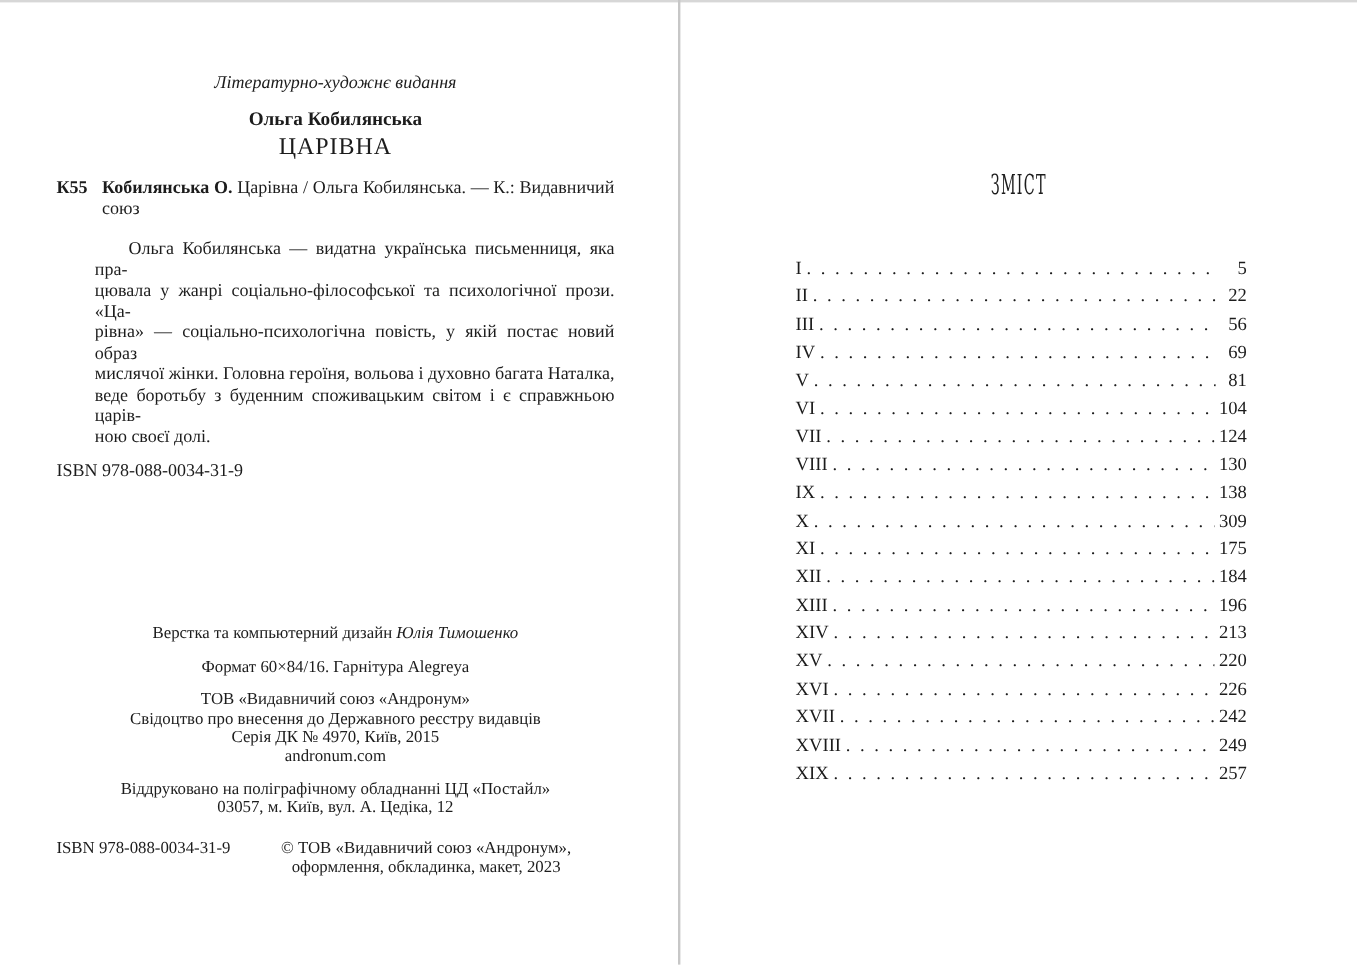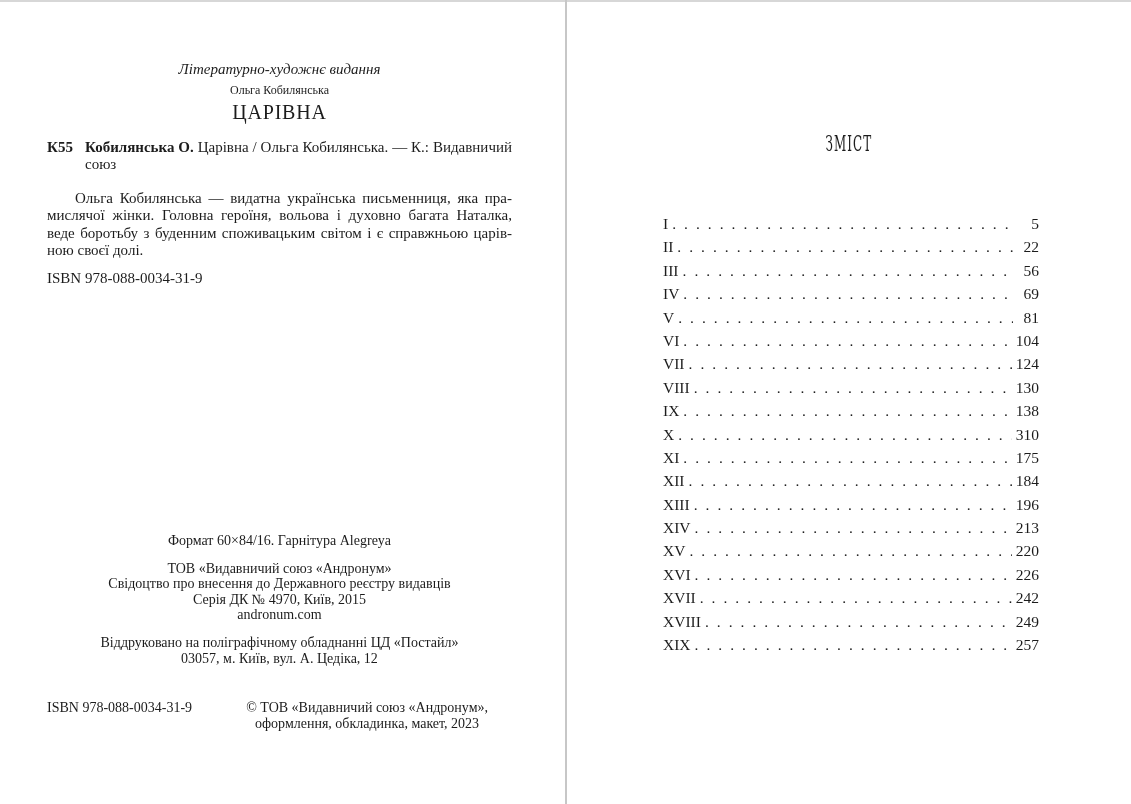--- a/index.html
+++ b/index.html
@@ -20,43 +20,43 @@
     background: #c7c7c7;
   }
   .page { position: absolute; top: 0; height: 804px; }
   .page.left  { left: 0; width: 565px; }
   .page.right { left: 567px; width: 564px; }
 
   
   .lp-content { position: absolute; left: 47px; top: 0; width: 465px; height: 804px; }
 
   .edition-note { margin-top: 60px; text-align: center; font-style: italic; font-size: 15px; line-height: 18px; }
-  .author       { text-align: center; font-weight: normal; font-size: 12px; line-height: 20px; margin-top: 2px; }
+  .author       { text-align: center; font-weight: bold; font-size: 16px; line-height: 20px; margin-top: 12px; }
   .book-title   { text-align: center; font-size: 20px; line-height: 19px; margin-top: 3px; letter-spacing: 0.8px; }
 
   .catalog { margin-top: 17px; position: relative; padding-left: 38px; font-size: 15px; line-height: 17.4px; }
   .catalog .code { position: absolute; left: 0; top: 0; font-weight: bold; }
   .justify-line { text-align: justify; text-align-last: justify; }
 
   .annotation { margin-top: 16px; font-size: 15px; line-height: 17.4px; }
-  .annotation .a-line { text-align: justify; text-align-last: justify; }
+  .annotation .a-line { text-align: justify; text-align-last: justify; margin-left: 32px; }
   .annotation .a-line.first { text-indent: 28px; }
   .annotation .a-line.last { text-align-last: left; }
 
   .isbn-top { margin-top: 11px; font-size: 15px; }
 
   .colophon { position: absolute; top: 521px; left: 0; width: 465px; text-align: center; font-size: 14px; line-height: 15.6px; }
   .colophon .gap { margin-top: 12px; }
 
   .bottom-row { position: absolute; top: 700px; left: 0; width: 465px; display: flex; justify-content: space-between; align-items: flex-start; font-size: 14px; line-height: 15.6px; }
   .bottom-row .isbn-bottom { white-space: nowrap; }
-  .copyright { text-align: center; margin-right: 24px; }
+  .copyright { text-align: center; margin-right: 36px; }
 
   
-  .toc-heading { position: absolute; top: 130px; left: 0; width: 100%; text-align: center; text-decoration: underline; }
+  .toc-heading { position: absolute; top: 142px; left: 0; width: 100%; text-align: center; text-decoration: underline; }
   .toc-heading .condensed {
     display: inline-block;
     font-family: "DejaVu Serif", serif;
     font-size: 23px; font-weight: 500; letter-spacing: 2px;
     transform: scaleX(0.52);
     transform-origin: center;
   }
   .toc { position: absolute; left: 96px; top: 215px; width: 376px; font-size: 15.5px; }
   .toc-row { display: flex; align-items: baseline; height: 23.4px; }
   .toc-row .roman { white-space: nowrap; }
@@ -79,28 +79,31 @@
     <div class="author">Ольга Кобилянська</div>
     <div class="book-title">ЦАРІВНА</div>
 
     <div class="catalog">
       <span class="code">К55</span>
       <div class="justify-line"><b>Кобилянська О.</b><span> Царівна / Ольга Кобилянська. — К.: Видавничий союз</span></div>
     </div>
 
     <div class="annotation">
         <div class="a-line first">Ольга Кобилянська — видатна українська письменниця, яка пра-</div>
+        <div class="a-line">цювала у жанрі соціально-філософської та психологічної прози. «Ца-</div>
+        <div class="a-line">рівна» — соціально-психологічна повість, у якій постає новий образ</div>
         <div class="a-line">мислячої жінки. Головна героїня, вольова і духовно багата Наталка,</div>
         <div class="a-line">веде боротьбу з буденним споживацьким світом і є справжньою царів-</div>
         <div class="a-line last">ною своєї долі.</div>
       </div>
 
     <div class="isbn-top">ISBN 978-088-0034-31-9</div>
 
     <div class="colophon">
+      <div><span>Верстка та компьютерний дизайн </span><i>Юлія Тимошенко</i></div>
       <div class="gap">Формат 60×84/16. Гарнітура Alegreya</div>
       <div class="gap">ТОВ «Видавничий союз «Андронум»</div>
       <div>Свідоцтво  про внесення до Державного реєстру видавців</div>
       <div>Серія ДК № 4970, Київ, 2015</div>
       <div>andronum.com</div>
       <div class="gap">Віддруковано на поліграфічному обладнанні ЦД «Постайл»</div>
       <div>03057, м. Київ, вул. А. Цедіка, 12</div>
     </div>
 
     <div class="bottom-row">
@@ -160,21 +163,21 @@
     <span class="pnum">130</span>
   </div>
       <div class="toc-row">
     <span class="roman">IX</span>
     <span class="dots">............................................................</span>
     <span class="pnum">138</span>
   </div>
       <div class="toc-row">
     <span class="roman">X</span>
     <span class="dots">............................................................</span>
-    <span class="pnum">310</span>
+    <span class="pnum">309</span>
   </div>
       <div class="toc-row">
     <span class="roman">XI</span>
     <span class="dots">............................................................</span>
     <span class="pnum">175</span>
   </div>
       <div class="toc-row">
     <span class="roman">XII</span>
     <span class="dots">............................................................</span>
     <span class="pnum">184</span>

